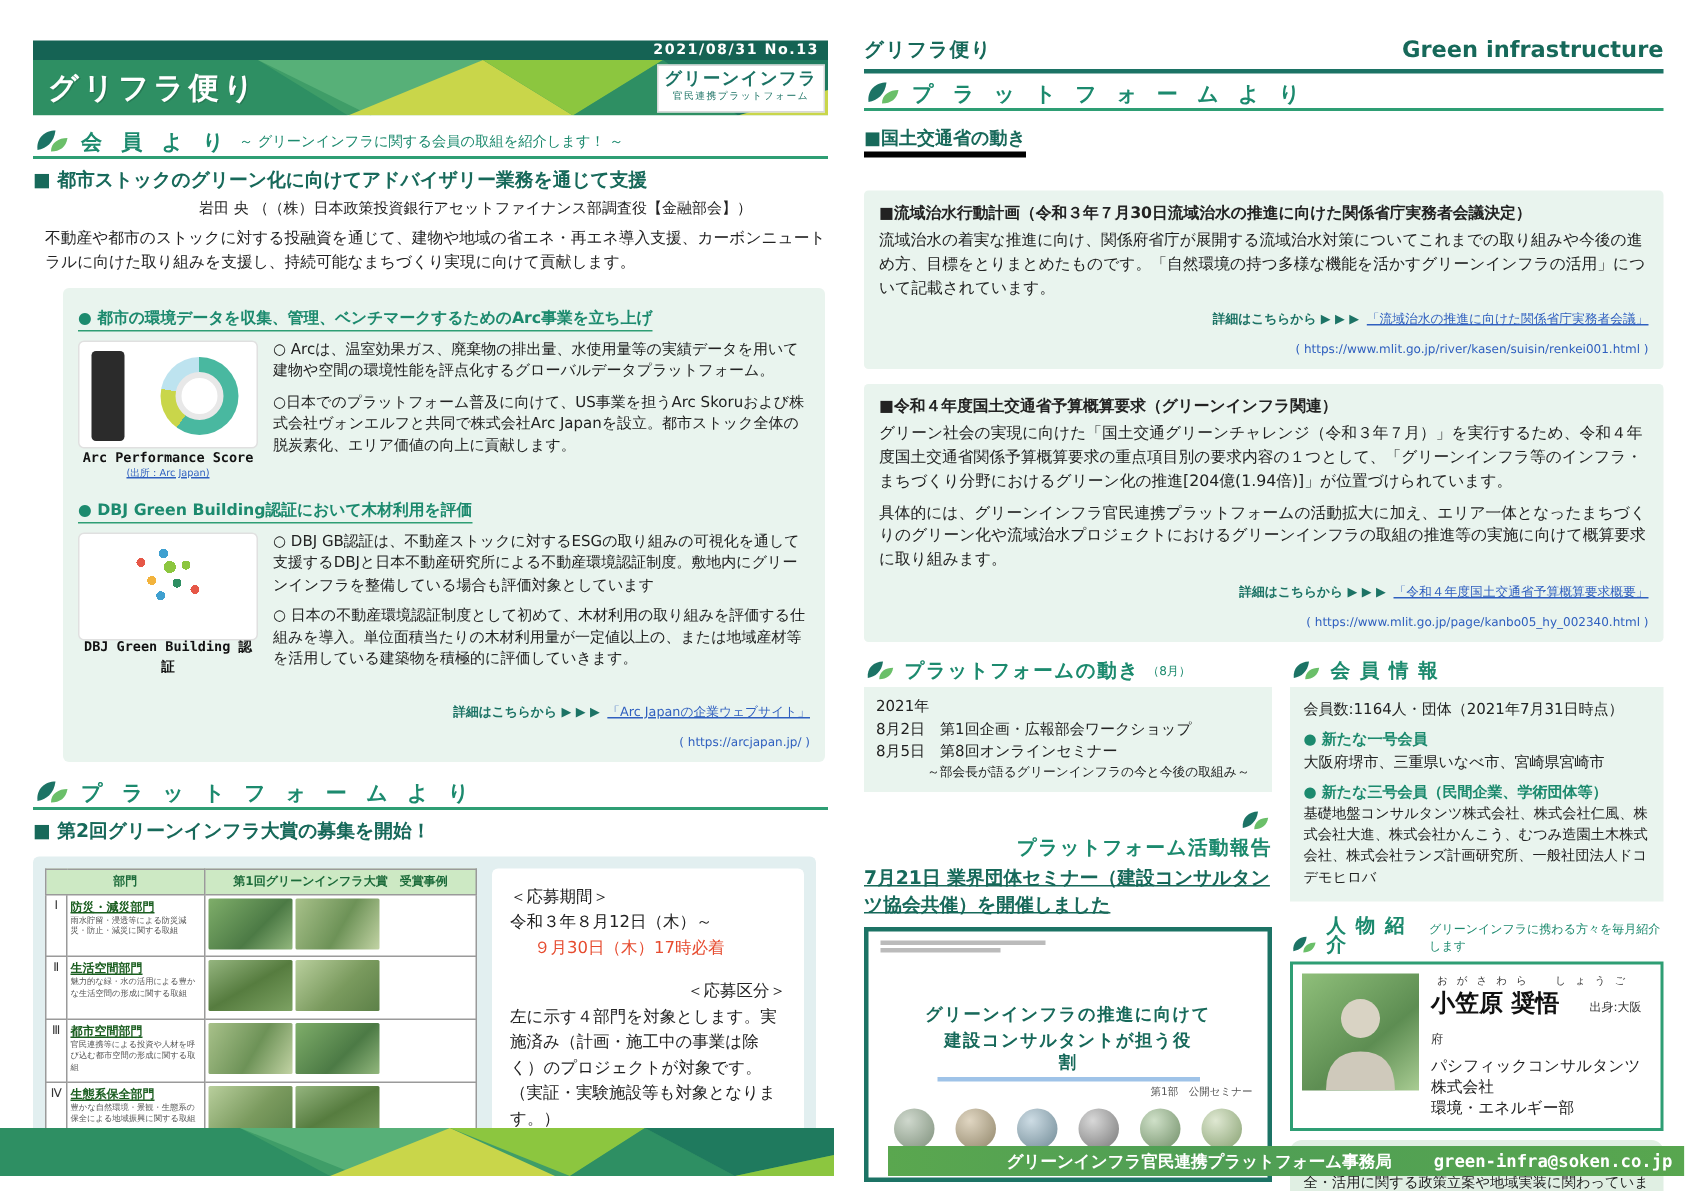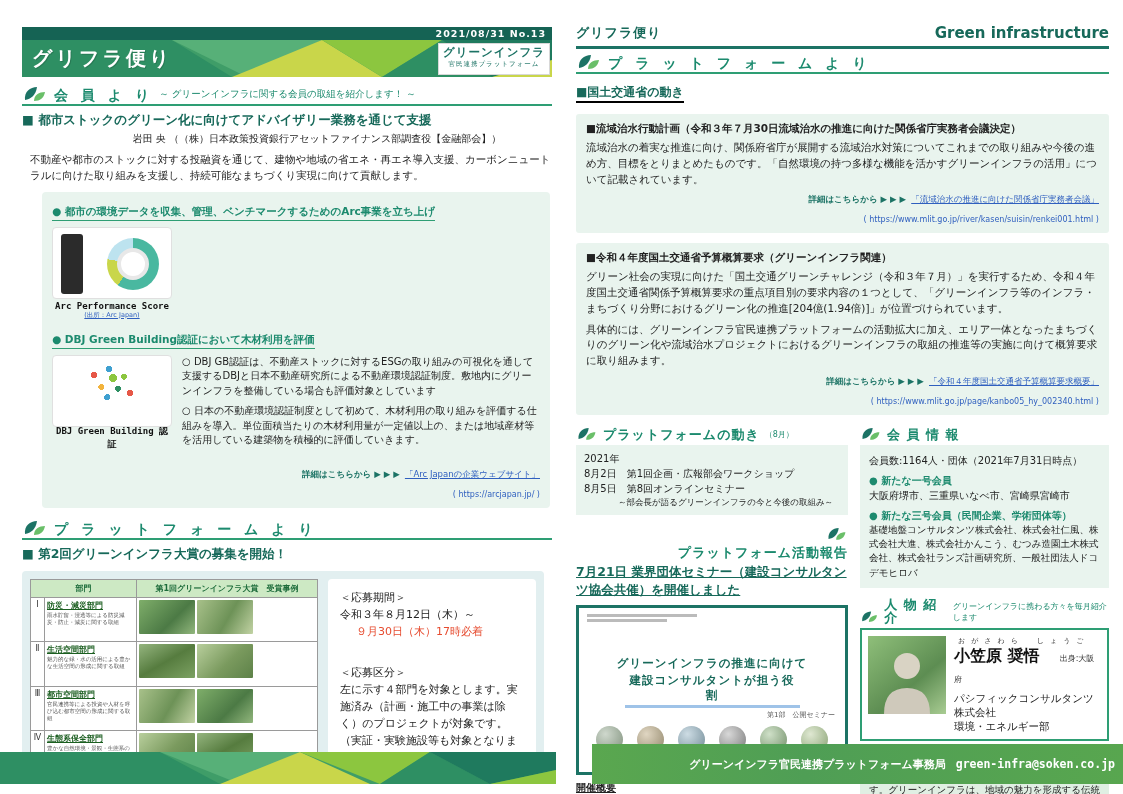--- a/index.html
+++ b/index.html
@@ -75,21 +75,21 @@
   .ph-d { background:linear-gradient(135deg,#b9cf9d,#7a9a5e 55%,#5d8148); }
   .apply-card { background:#fff; border-radius:4px; padding:10px 12px; flex:1; font-size:11px; line-height:1.55; color:#222; }
   .apply-red { color:#e64b2f; }
   .lp-footer, .rp-footer { position:absolute; left:0; bottom:6px; }
 
   
   .rp-head { position:absolute; left:14px; top:24px; width:533px; border-bottom:3px solid #1c7365; padding-bottom:4px; display:flex; justify-content:space-between; align-items:flex-end; }
   .rp-head .t1 { color:#17695a; font-weight:bold; font-size:13px; letter-spacing:1px; }
   .rp-head .t2 { color:#17695a; font-weight:bold; font-size:15px; }
   .rp-col { position:absolute; left:14px; top:52px; width:533px; }
-  .mlit-h { color:#17695a; font-weight:bold; font-size:12px; border-bottom:2px solid #000000; display:inline-block; margin:4px 0 11px 0; }
+  .mlit-h { color:#17695a; font-weight:bold; font-size:12px; border-bottom:4px solid #000000; display:inline-block; margin:4px 0 22px 0; }
   .mint-box { background:#e9f4ee; border-radius:3px; padding:8px 10px 6px 10px; margin-bottom:10px; }
   .mint-box .bx-title { font-size:10.5px; font-weight:bold; color:#222; margin-bottom:4px; }
   .mint-box .bx-body { font-size:10.5px; line-height:1.5; color:#222; }
   .two-col { display:flex; gap:12px; margin-top:4px; }
   .col-l { width:272px; flex:0 0 272px; }
   .col-r { flex:1; }
   .mini-head { display:flex; align-items:flex-end; gap:5px; margin-bottom:4px; }
   .mini-head .mh-text { color:#1c8a6e; font-weight:bold; font-size:13px; letter-spacing:1px; line-height:1; }
   .mini-head .mh-note { color:#1c8a6e; font-size:8px; padding-bottom:1px; }
   .moves-box { font-size:10px; line-height:1.5; color:#222; padding:6px 8px; }
@@ -116,21 +116,21 @@
   .memb-box { font-size:10px; line-height:1.5; color:#222; padding:8px 9px; }
   .memb-bullet { color:#1c8a6e; font-weight:bold; font-size:10px; margin-top:5px; }
   .person-box { border:2px solid #2e9e74; background:#fff; padding:6px; display:flex; gap:8px; }
   .person-photo { width:78px; height:78px; flex:0 0 78px; background:linear-gradient(140deg,#8fbf7a,#5d8d52 60%,#a9cc93); position:relative; overflow:hidden; }
   .person-photo svg { position:absolute; inset:0; }
   .furigana { font-size:7px; color:#333; letter-spacing:6px; margin-left:4px; }
   .p-name { font-size:16px; font-weight:bold; color:#111; }
   .p-origin { font-size:8px; color:#333; margin-left:15px; }
   .p-aff { font-size:10.5px; color:#222; line-height:1.35; margin-top:5px; }
   .bio-box { background:#e0efe3; border-radius:8px; padding:7px 9px; font-size:9.5px; line-height:1.5; color:#222; margin-top:6px; }
-  .rp-footer { left:30px; bottom:10px; width:531px; height:40px; background:linear-gradient(90deg,#5aa74f,#4f9e55 40%,#58a64f); display:flex; align-items:center; justify-content:flex-end; gap:10px; padding-right:8px; }
+  .rp-footer { left:30px; bottom:10px; width:531px; height:20px; background:linear-gradient(90deg,#5aa74f,#4f9e55 40%,#58a64f); display:flex; align-items:center; justify-content:flex-end; gap:28px; padding-right:8px; }
   .rp-footer .f1 { color:#fff; font-weight:bold; font-size:11px; }
   .rp-footer .f2 { color:#fff; font-weight:bold; font-size:11.5px; font-family:"DejaVu Sans Mono","Liberation Mono",monospace; }
 </style>
 </head>
 <body>
 
 <div id="stage">
 
   <div class="page" id="page-left">
 
@@ -174,20 +174,24 @@
         <div class="sub-h">● 都市の環境データを収集、管理、ベンチマークするためのArc事業を立ち上げ</div>
         <div class="gi-row">
           <div class="gi-fig">
             <div class="fig-card">
               <div class="arc-tab"></div>
               <div class="arc-ring"></div>
             </div>
             <div class="fig-cap">Arc Performance Score</div>
             <div class="fig-src">(出所：Arc Japan)</div>
           </div>
+          <div class="gi-bullets">
+            <p>○ Arcは、温室効果ガス、廃棄物の排出量、水使用量等の実績データを用いて建物や空間の環境性能を評点化するグローバルデータプラットフォーム。</p>
+            <p>○日本でのプラットフォーム普及に向けて、US事業を担うArc Skoruおよび株式会社ヴォンエルフと共同で株式会社Arc Japanを設立。都市ストック全体の脱炭素化、エリア価値の向上に貢献します。</p>
+          </div>
         </div>
 
         <div class="sub-h">● DBJ Green Building認証において木材利用を評価</div>
         <div class="gi-row">
           <div class="gi-fig">
             <div class="fig-card">
               <div class="dbj-logo"></div>
             </div>
             <div class="dbj-word">DBJ Green Building</div>
             <div class="fig-cap">DBJ Green Building 認証</div>
@@ -274,21 +278,21 @@
                     </div>
                   </td>
             </tr>
           </tbody>
             </table>
 
           <div class="apply-card">
             <div>＜応募期間＞</div>
             <div>令和３年８月12日（木）～</div>
             <div class="apply-red" style="padding-left:16px;">９月30日（木）17時必着</div>
-            <div style="margin-top:24px;">＜応募区分＞</div>
+            <div style="margin-top:12px;text-align:right;">＜応募区分＞</div>
             <div>左に示す４部門を対象とします。実施済み（計画・施工中の事業は除く）のプロジェクトが対象です。（実証・実験施設等も対象となります。）</div>
           </div>
         </div>
 
       </div>
     </div>
 
     <div class="lp-footer">
       <svg width="556" height="32" viewBox="0 0 556 32" preserveAspectRatio="none">
         <rect width="556" height="32" fill="#3f9d68"></rect>

